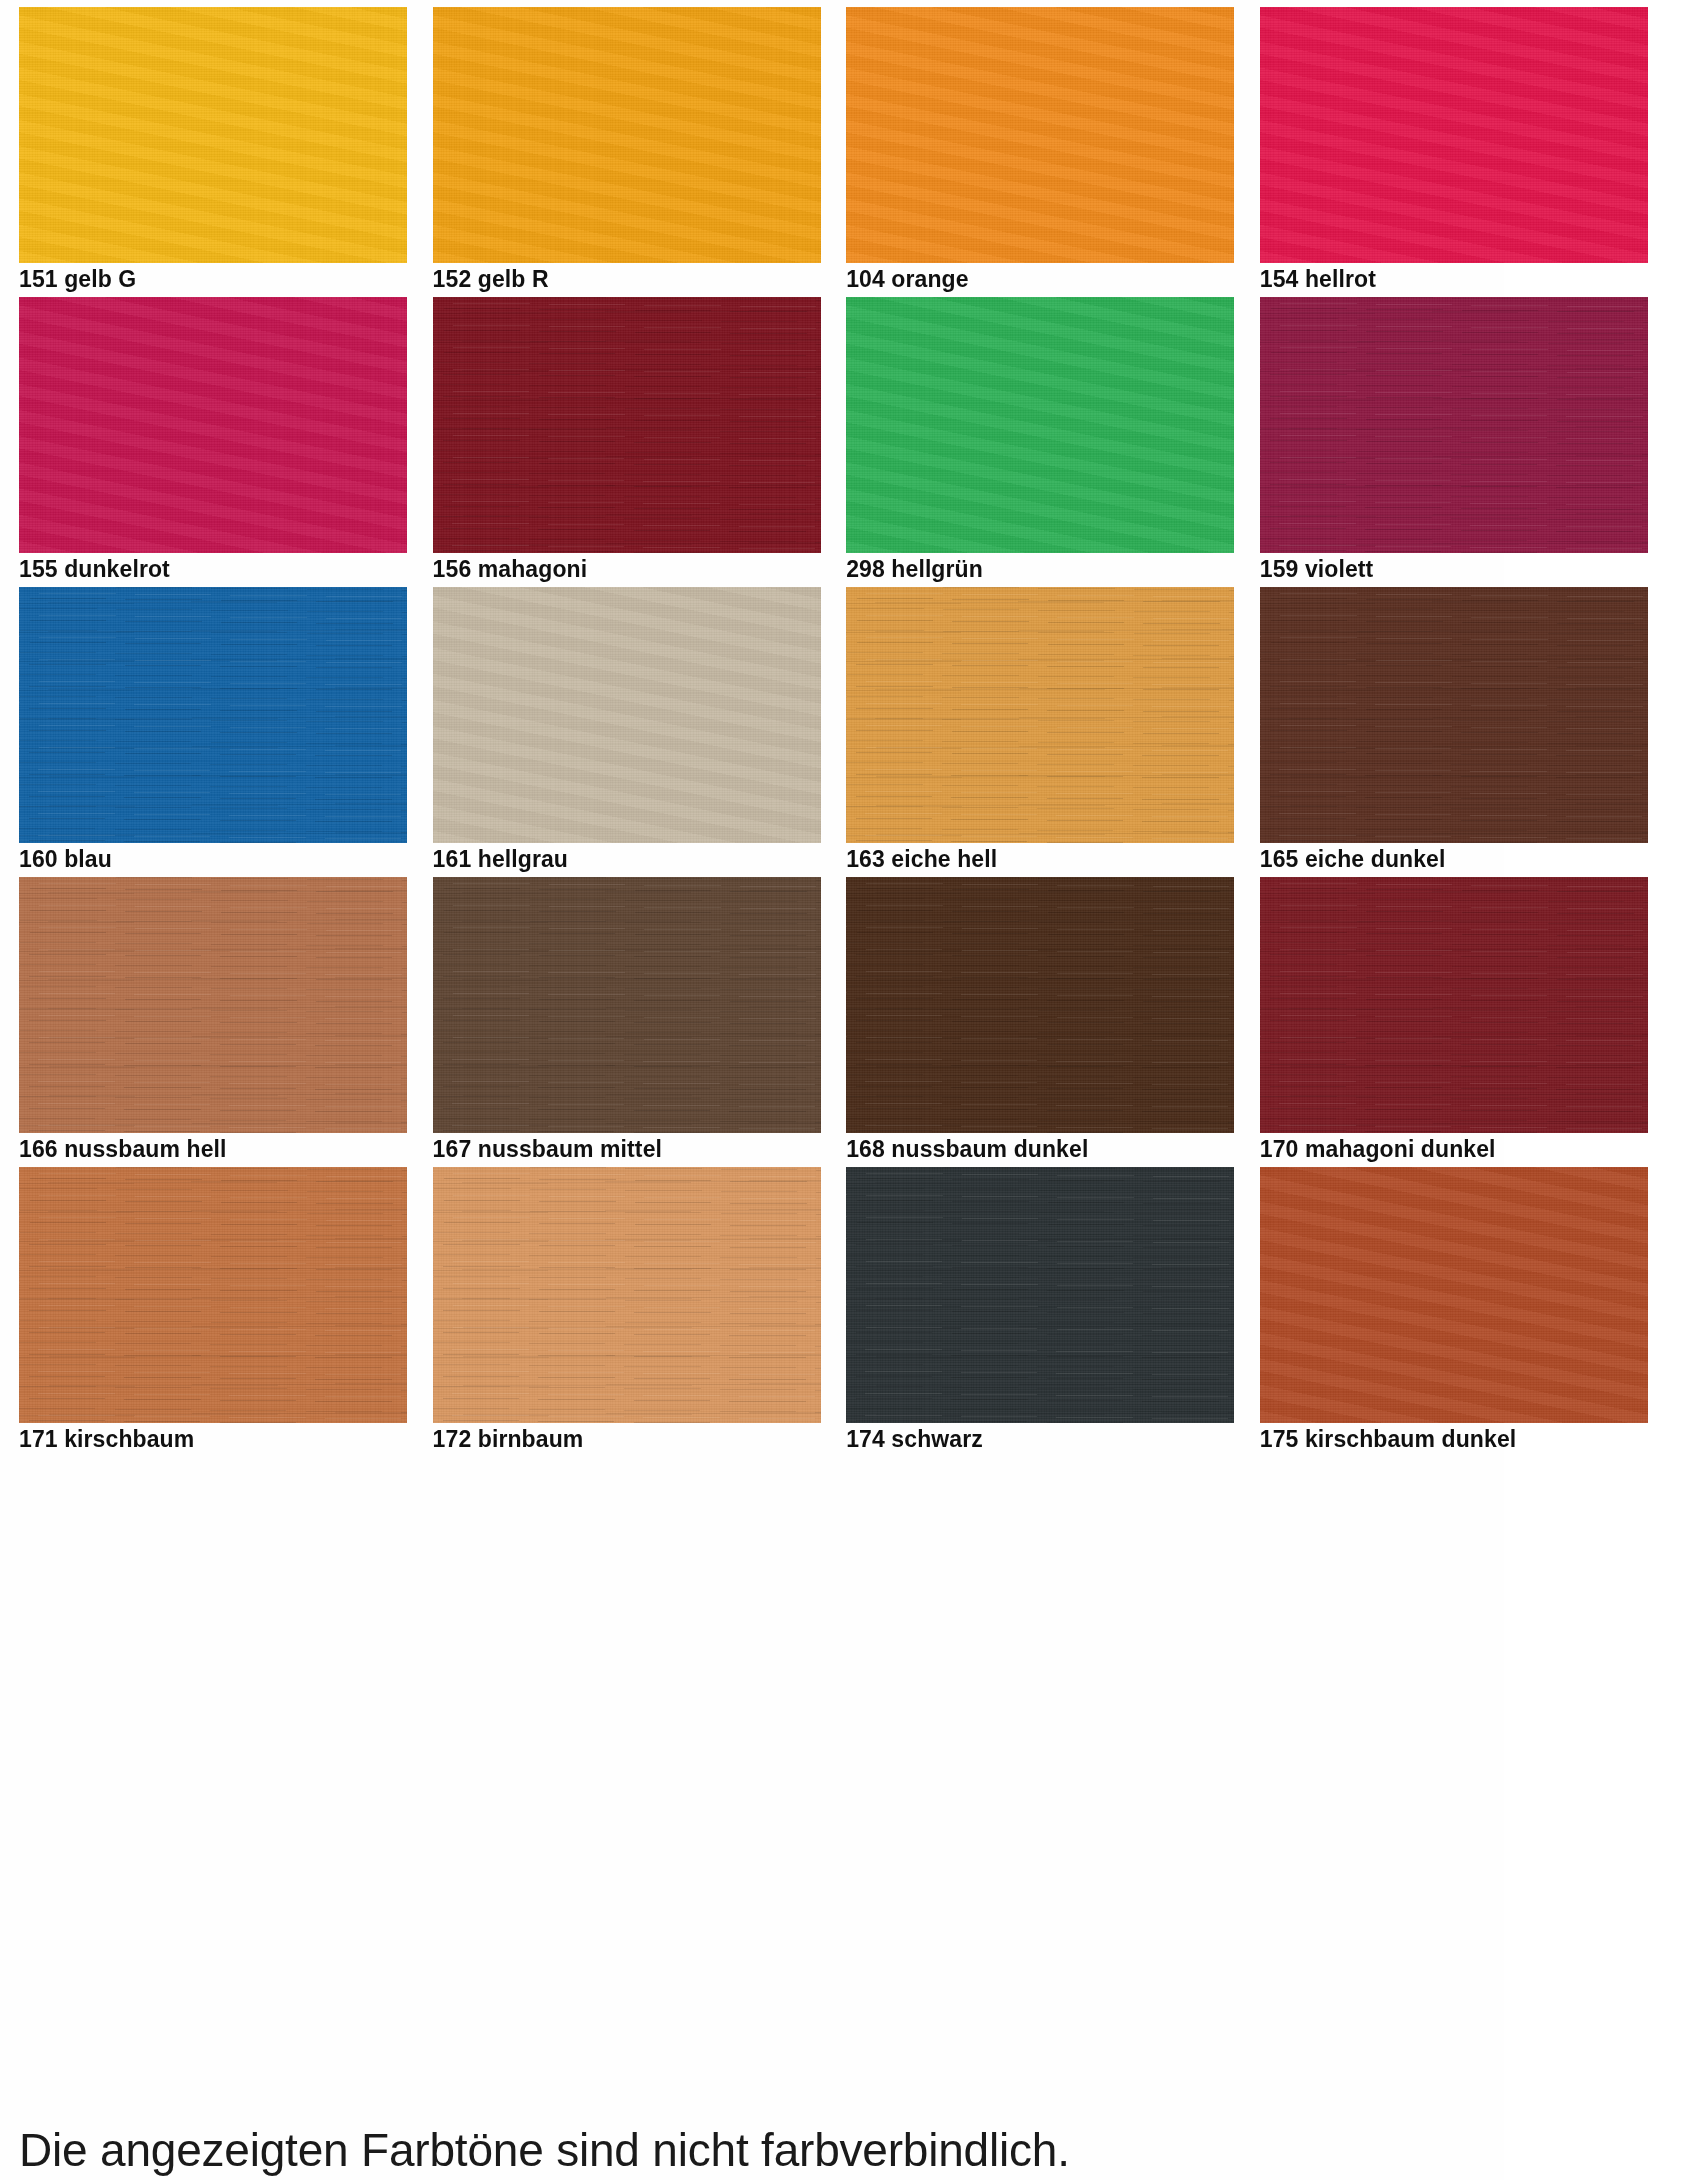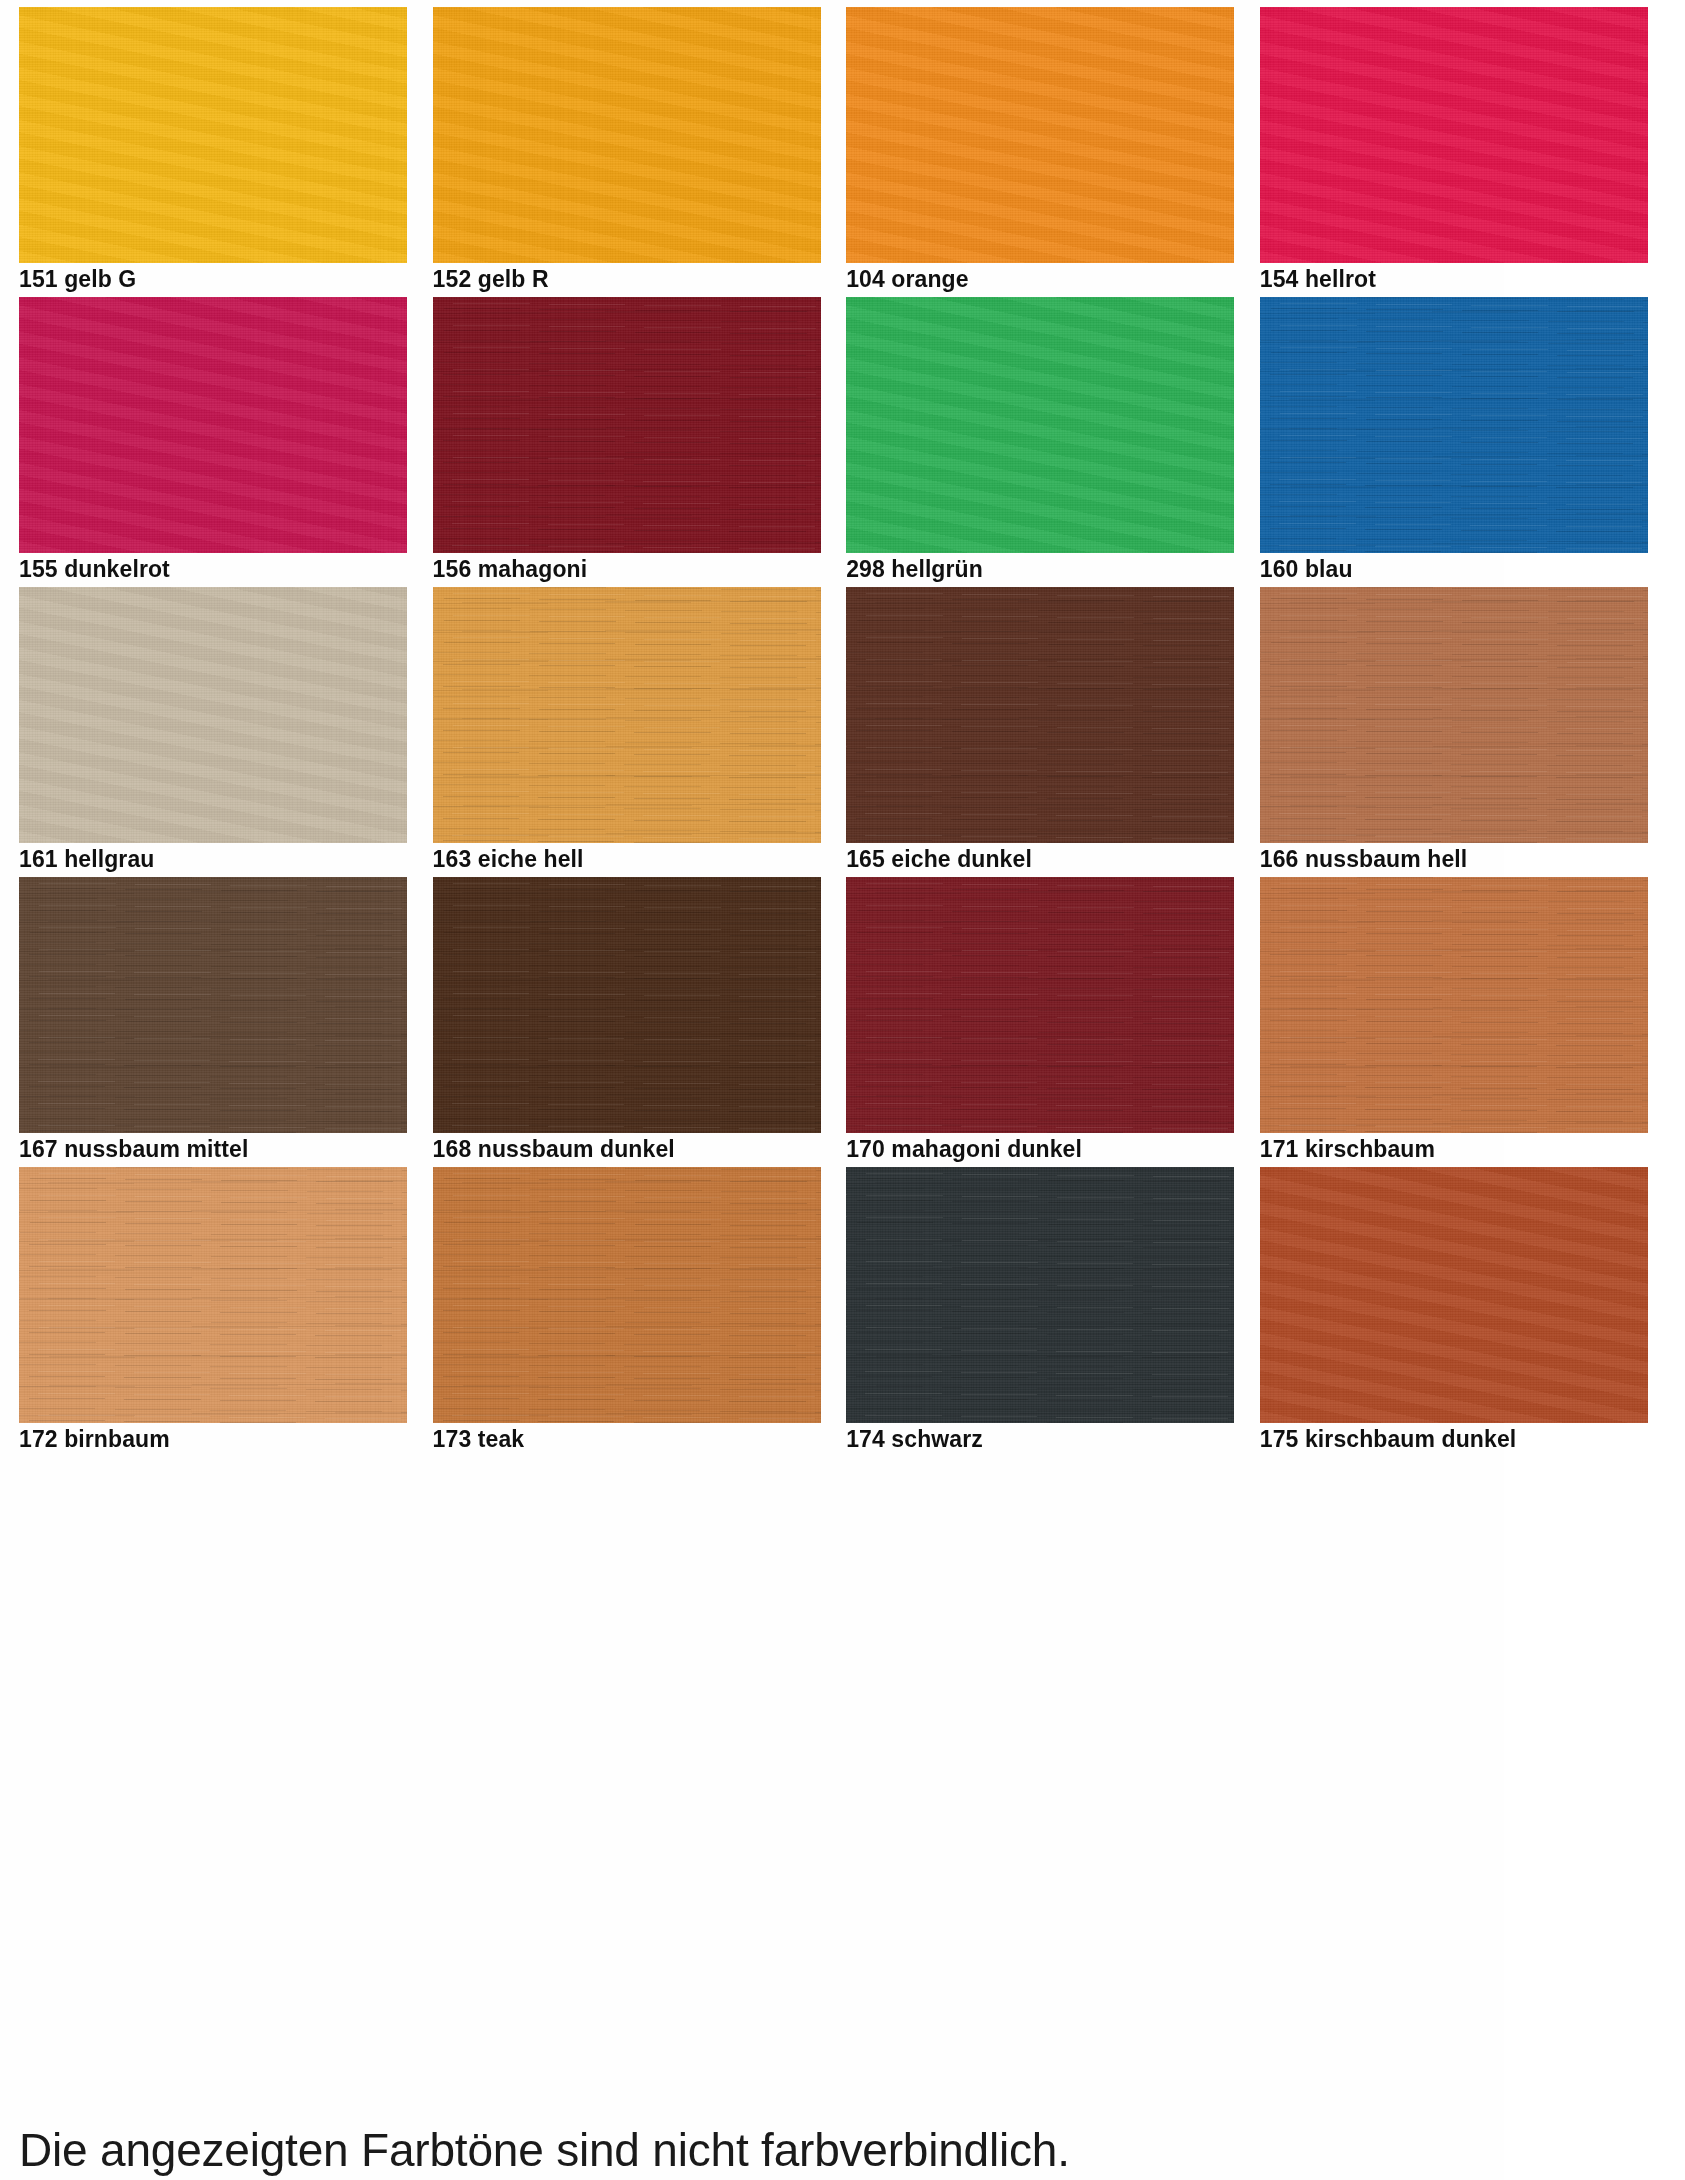--- a/index.html
+++ b/index.html
@@ -168,20 +168,24 @@
       </div>
       <div class="cell">
         <div class="swatch wood" style="background-color: rgb(125, 20, 32);"></div>
         <div class="label">156 mahagoni</div>
       </div>
       <div class="cell">
         <div class="swatch solid" style="background-color: rgb(44, 176, 85);"></div>
         <div class="label">298 hellgrün</div>
       </div>
       <div class="cell">
+        <div class="swatch wood" style="background-color: rgb(141, 26, 67);"></div>
+        <div class="label">159 violett</div>
+      </div>
+      <div class="cell">
         <div class="swatch wood" style="background-color: rgb(19, 99, 164);"></div>
         <div class="label">160 blau</div>
       </div>
       <div class="cell">
         <div class="swatch solid" style="background-color: rgb(198, 186, 165);"></div>
         <div class="label">161 hellgrau</div>
       </div>
       <div class="cell">
         <div class="swatch wood" style="background-color: rgb(221, 156, 69);"></div>
         <div class="label">163 eiche hell</div>
@@ -206,24 +210,20 @@
         <div class="swatch wood" style="background-color: rgb(122, 27, 35);"></div>
         <div class="label">170 mahagoni dunkel</div>
       </div>
       <div class="cell">
         <div class="swatch wood" style="background-color: rgb(194, 115, 66);"></div>
         <div class="label">171 kirschbaum</div>
       </div>
       <div class="cell">
         <div class="swatch wood" style="background-color: rgb(217, 152, 98);"></div>
         <div class="label">172 birnbaum</div>
-      </div>
-      <div class="cell">
-        <div class="swatch wood" style="background-color: rgb(194, 118, 58);"></div>
-        <div class="label">173 teak</div>
       </div>
       <div class="cell">
         <div class="swatch wood" style="background-color: rgb(43, 50, 53);"></div>
         <div class="label">174 schwarz</div>
       </div>
       <div class="cell">
         <div class="swatch solid" style="background-color: rgb(176, 74, 38);"></div>
         <div class="label">175 kirschbaum dunkel</div>
       </div>
     </div>

